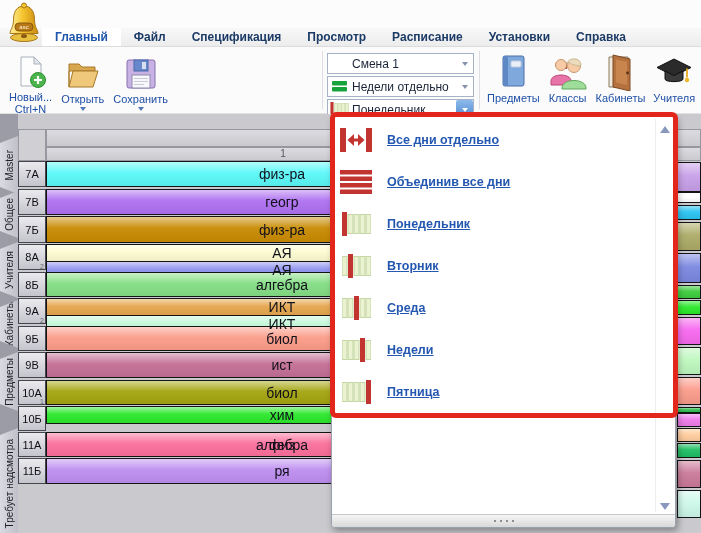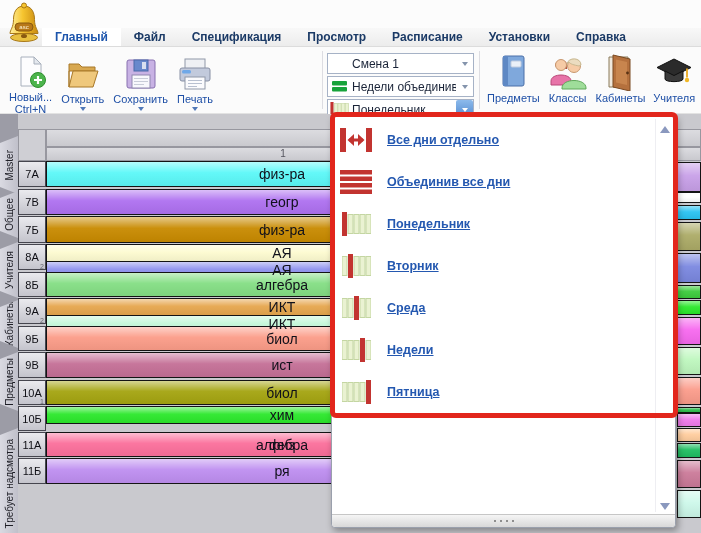--- a/index.html
+++ b/index.html
@@ -143,51 +143,38 @@
             <rect x="3" y="3" width="28" height="28" rx="2" fill="#C8B2E4" stroke="#8870B0"></rect>
             <rect x="10" y="3" width="14" height="11" fill="#6888CC" stroke="#4A68A8"></rect>
             <rect x="18" y="5" width="4" height="7" fill="#D8E0F0"></rect>
             <rect x="8" y="18" width="18" height="13" fill="#F8F8FC" stroke="#9088B0"></rect>
             <path d="M10 21.5h14M10 24.5h14M10 27.5h10" stroke="#C8CCD8"></path>
           </svg>
         </span>
         <span class="lbl">Сохранить</span>
         <span class="caret"></span>
       </div>
-      <div class="tbtn">
-        <span class="icw">
-          <svg width="36" height="34" viewBox="0 0 36 34">
-            <rect x="8" y="2" width="20" height="10" fill="#EEF0F4" stroke="#9098A8"></rect>
-            <rect x="3" y="11" width="30" height="13" rx="2" fill="#C2CADC" stroke="#8890A4"></rect>
-            <rect x="5" y="13" width="9" height="3.5" rx="1.5" fill="#6FA8E8"></rect>
-            <rect x="8" y="20" width="20" height="12" fill="#FBFBFD" stroke="#9098A8"></rect>
-            <path d="M11 23.5h14M11 26.5h14M11 29.5h9" stroke="#B8C0D0"></path>
-          </svg>
-        </span>
-        <span class="lbl">Печать</span>
-        <span class="caret"></span>
-      </div>
     </div>
   <div class="vsep" style="left:322px"></div>
   <div class="combo-stack">
       <div class="combo">
         <span class="ic"></span>
         <span class="val">Смена 1</span>
         <span class="arrow">
           <span class="tri"></span>
         </span>
       </div>
       <div class="combo">
         <span class="ic">
           <svg width="15" height="13" viewBox="0 0 15 13">
             <rect y="1" width="15" height="4.5" rx="1" fill="#17A33B"></rect>
             <rect y="7" width="15" height="4.5" rx="1" fill="#17A33B"></rect>
           </svg>
         </span>
-        <span class="val">Недели объединив</span>
+        <span class="val">Недели отдельно</span>
         <span class="arrow">
           <span class="tri"></span>
         </span>
       </div>
       <div class="combo active">
         <span class="ic">
           <svg width="19" height="15" viewBox="0 0 29 24">
             <rect x="0" y="0" width="5" height="24" fill="#C23430"></rect>
             <rect x="6" y="2.5" width="5" height="19" fill="#EAF2D2" stroke="#C4D6A2"></rect>
             <rect x="12" y="2.5" width="5" height="19" fill="#EAF2D2" stroke="#C4D6A2"></rect>

